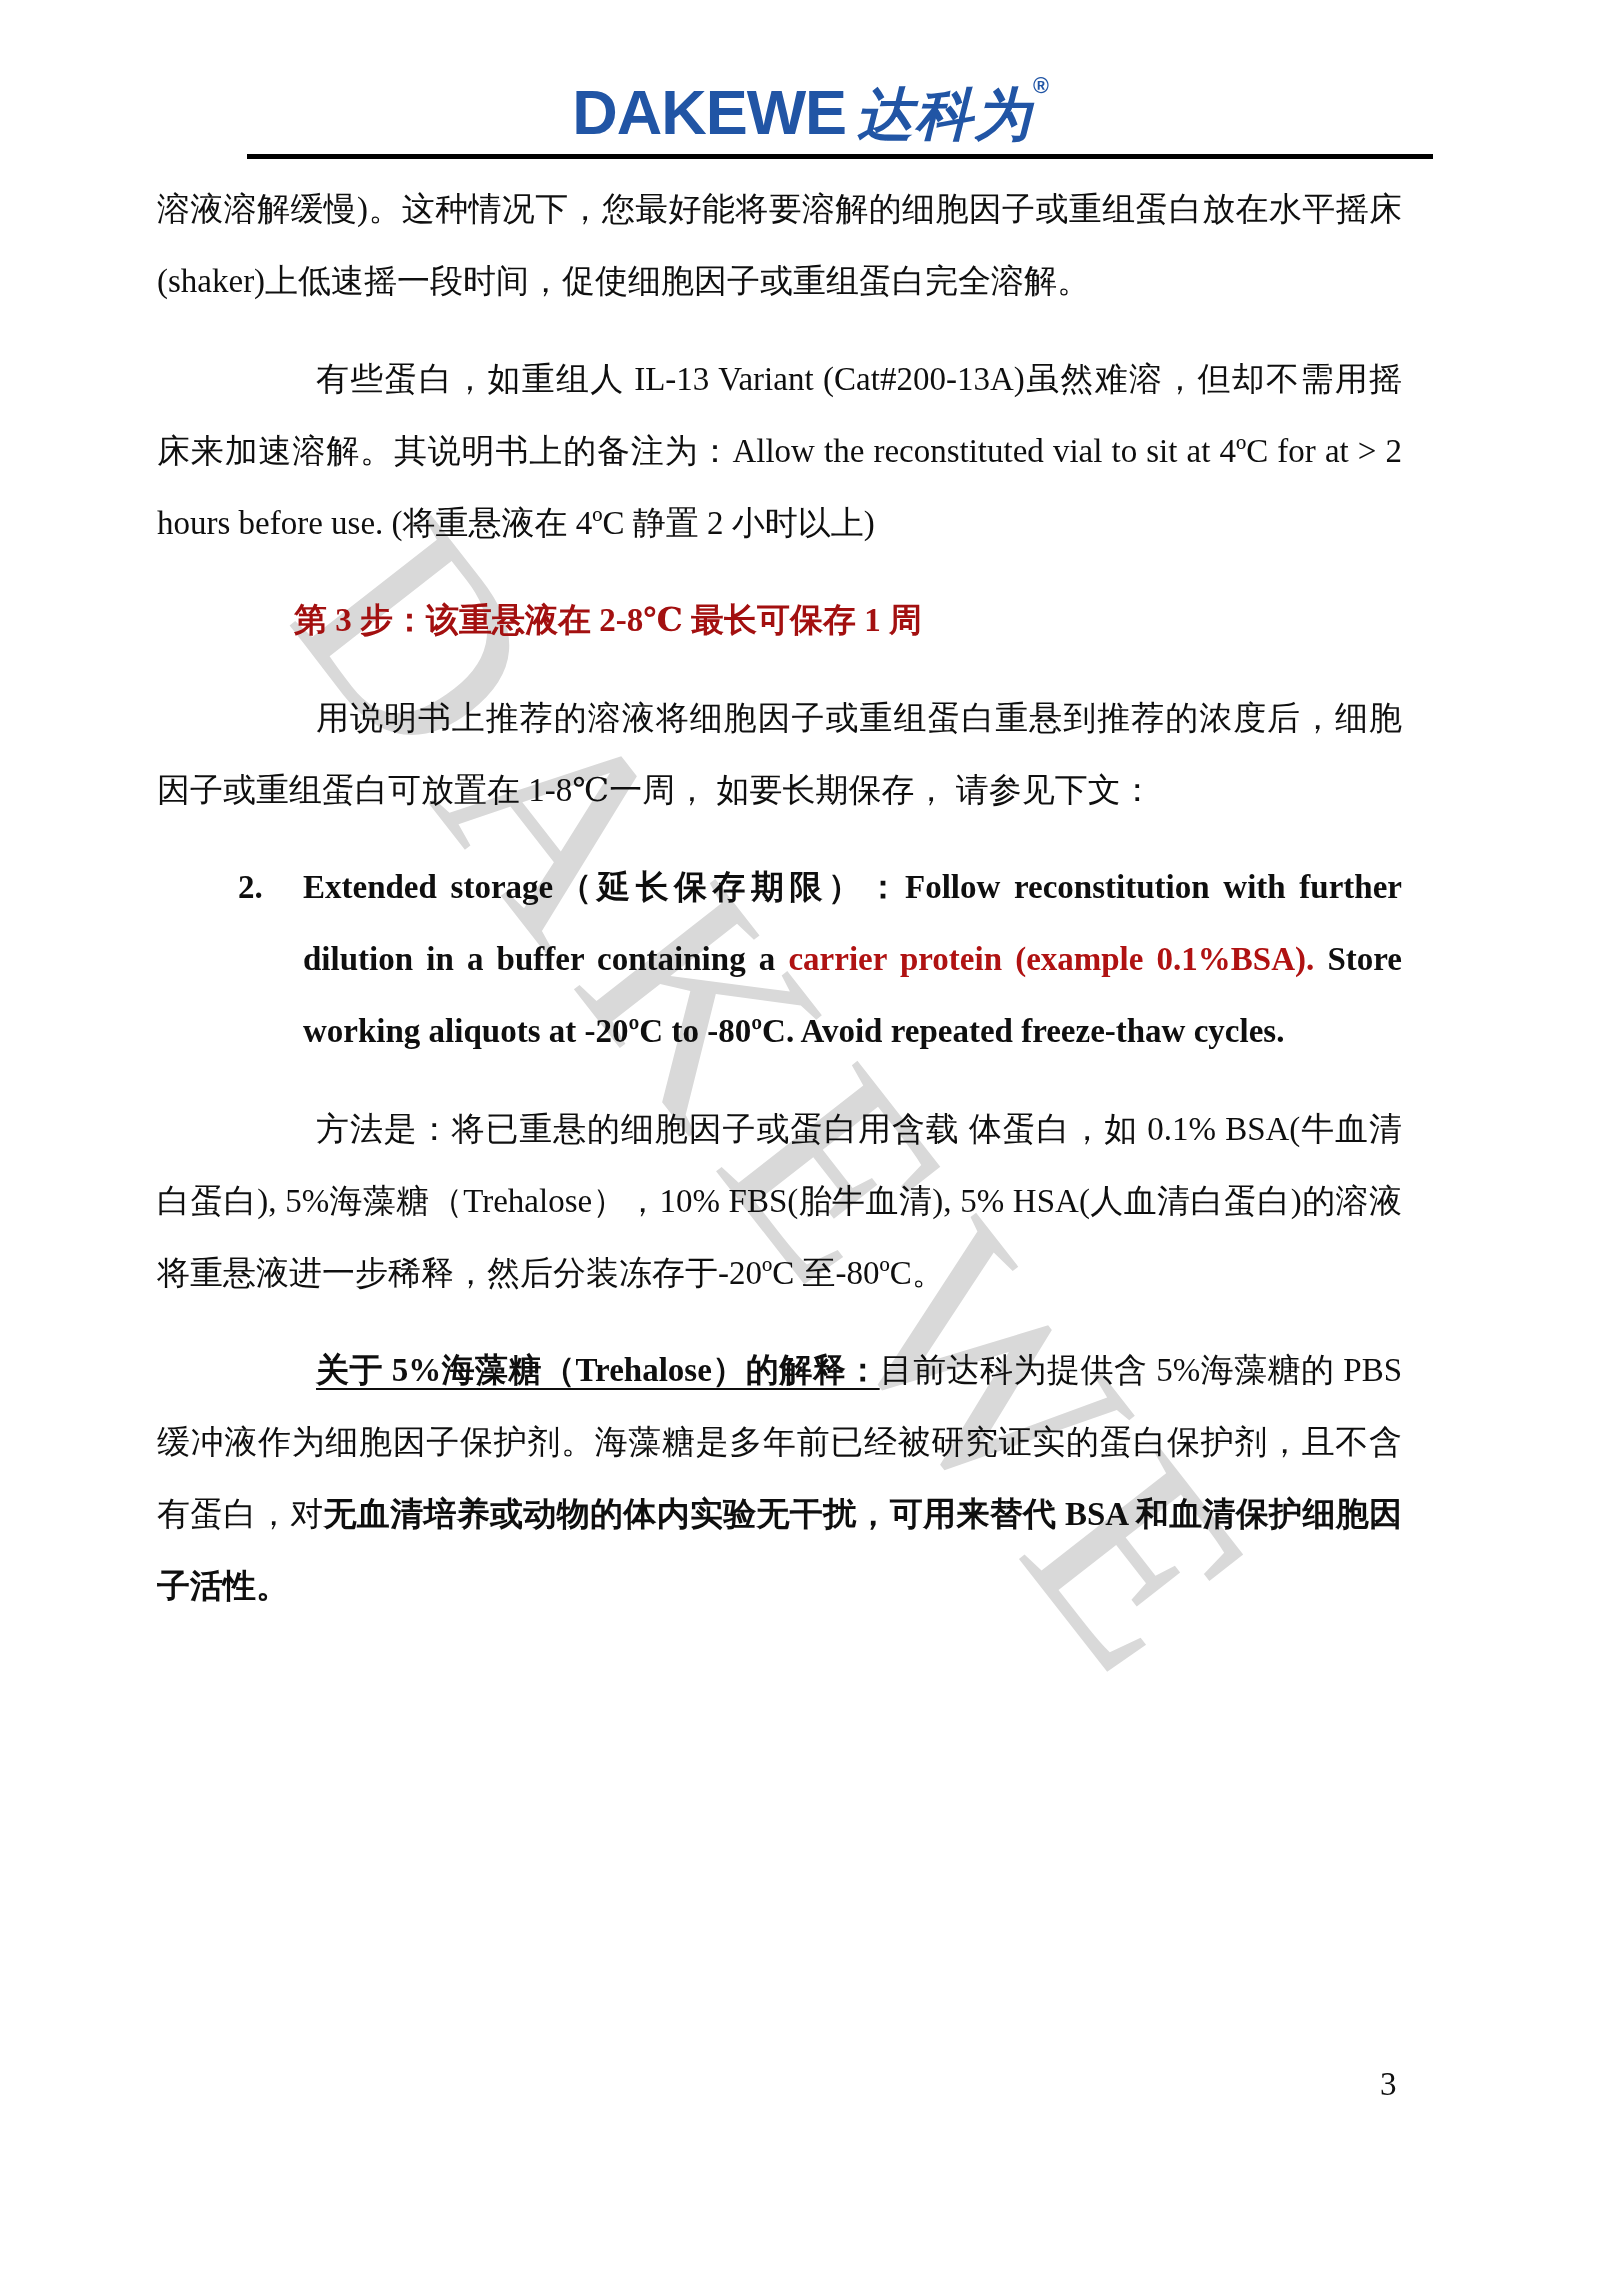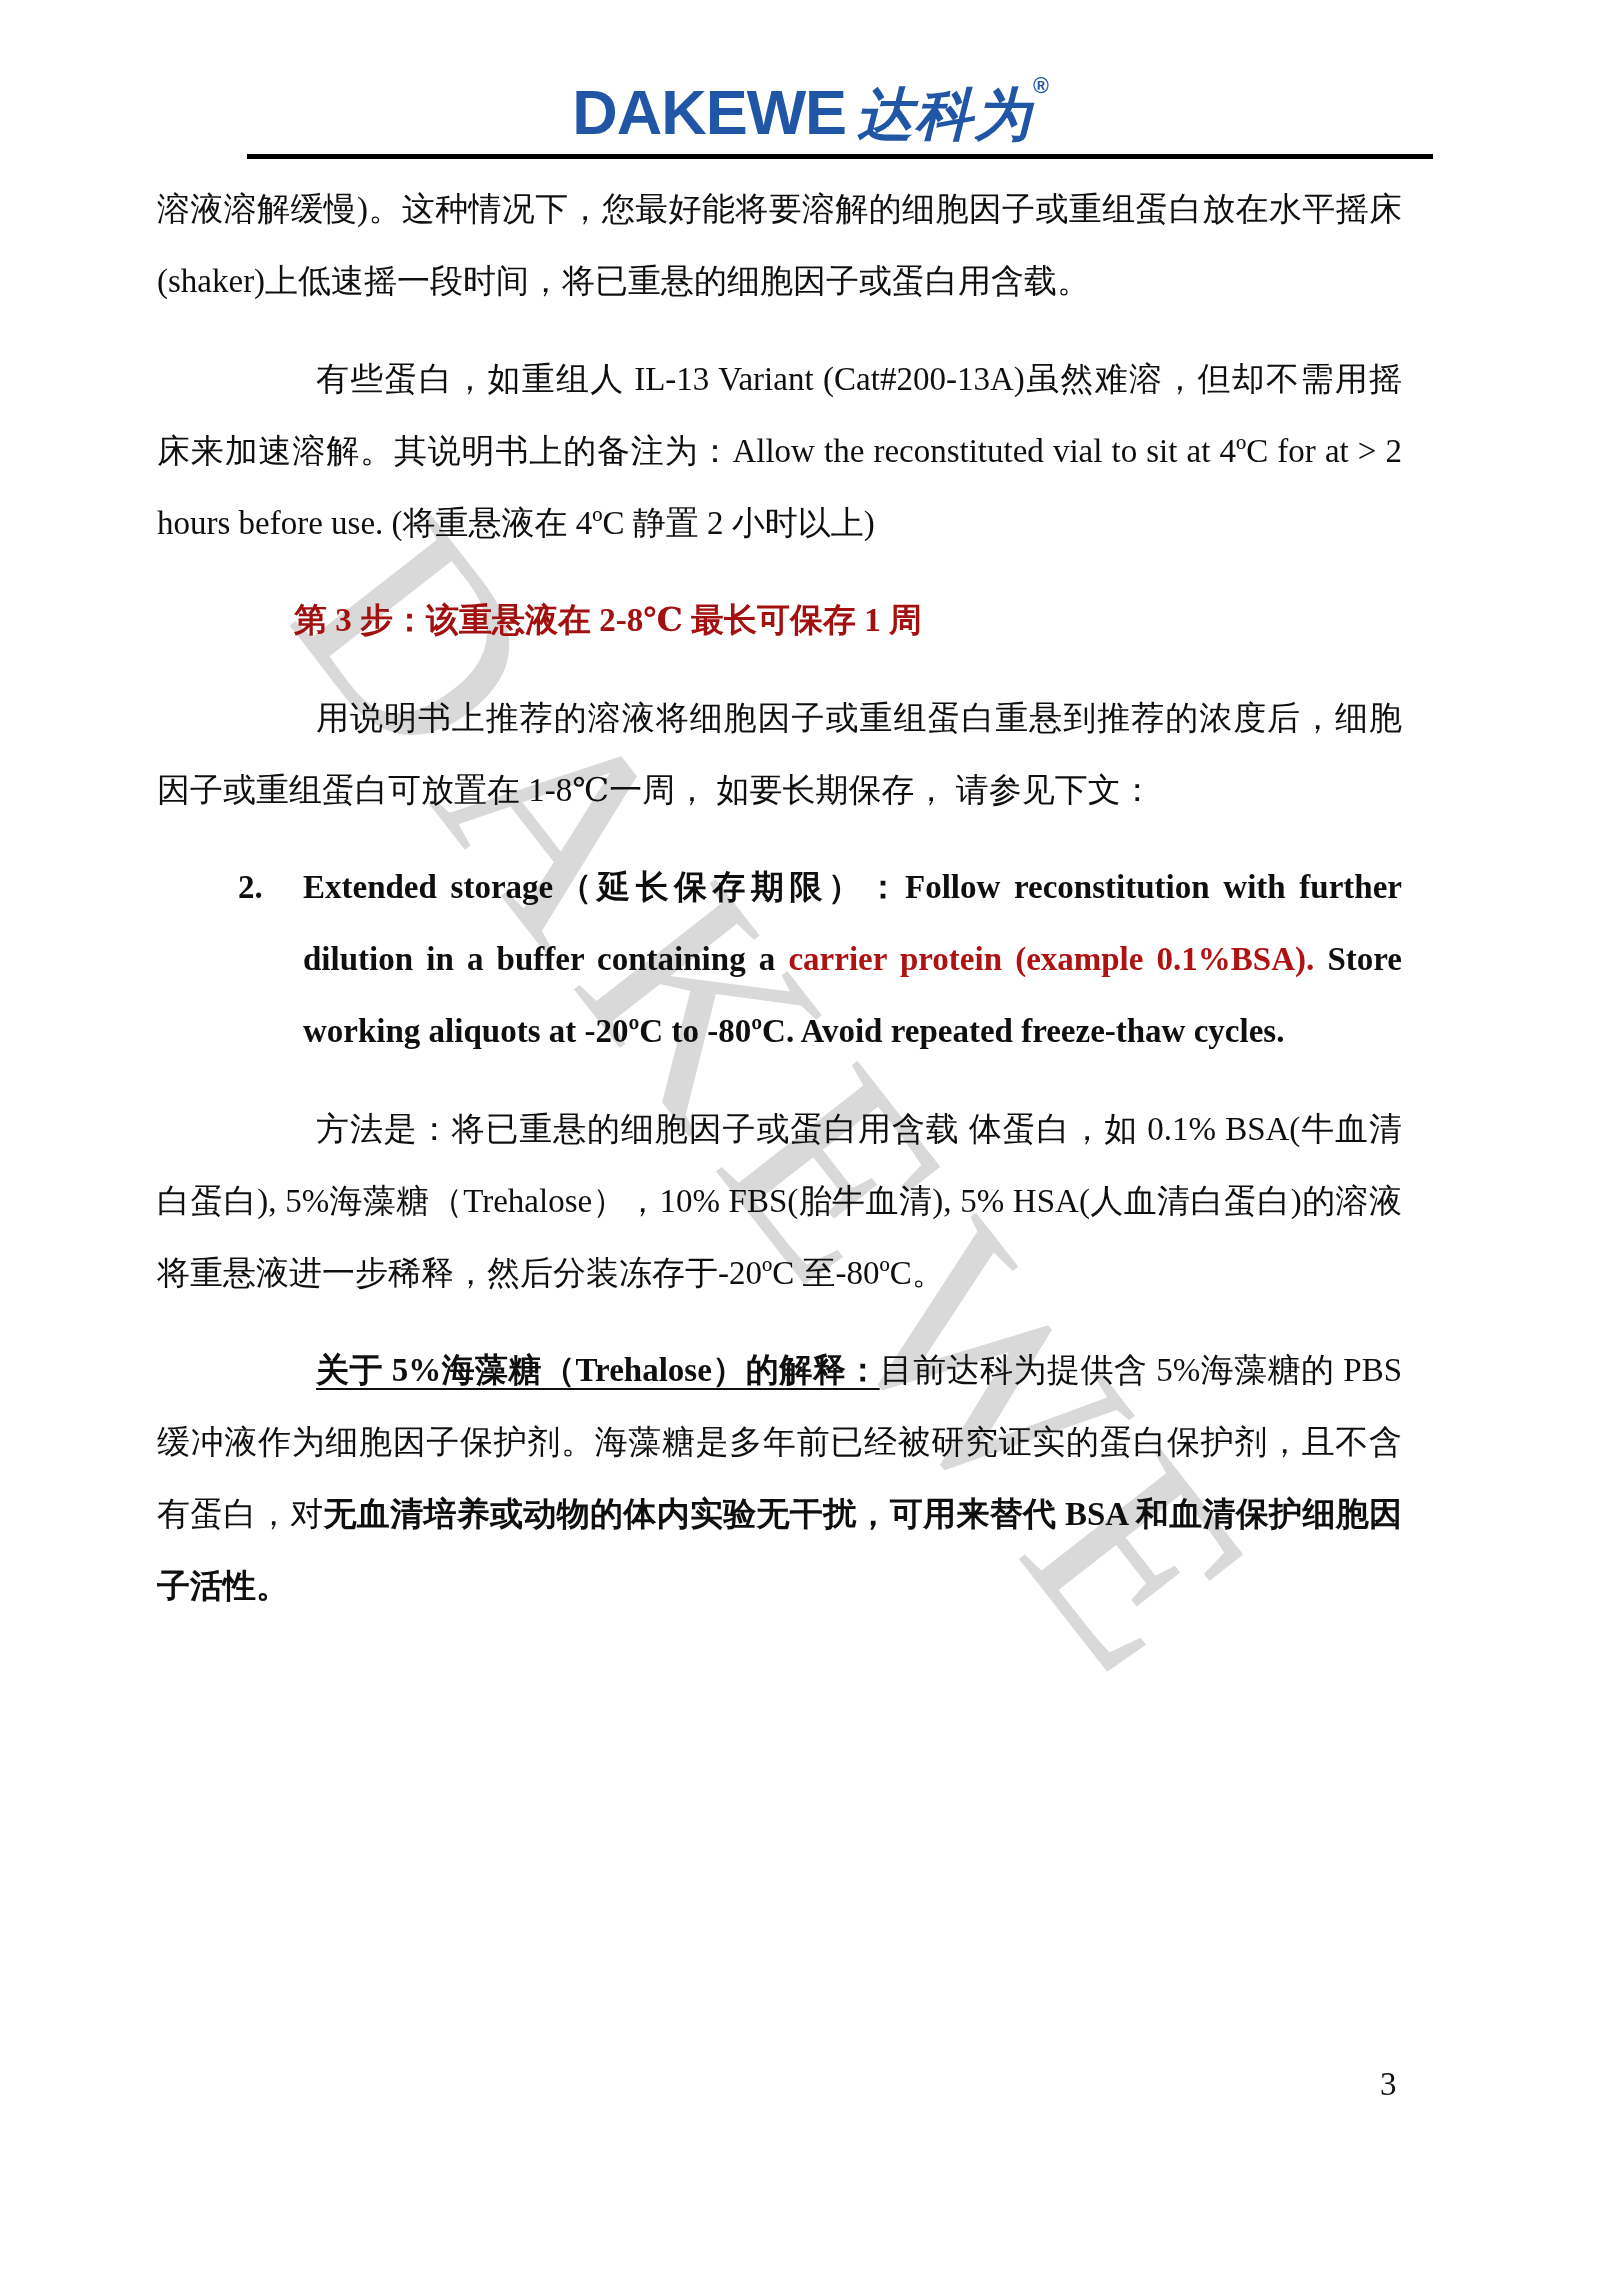--- a/index.html
+++ b/index.html
@@ -99,21 +99,21 @@
 
   <div class="header">
     <div class="logo">
       <span class="logo-en">DAKEWE</span><span class="logo-cn">达科为</span><span class="logo-reg">®</span>
     </div>
     <div class="rule"></div>
   </div>
 
   <div class="content">
 
-    <p class="body-p no-indent">溶液溶解缓慢)。这种情况下，您最好能将要溶解的细胞因子或重组蛋白放在水平摇床(shaker)上低速摇一段时间，将已重悬的细胞因子或蛋白用含载。</p>
+    <p class="body-p no-indent">溶液溶解缓慢)。这种情况下，您最好能将要溶解的细胞因子或重组蛋白放在水平摇床(shaker)上低速摇一段时间，促使细胞因子或重组蛋白完全溶解。</p>
 
     <p class="body-p">有些蛋白，如重组人 IL-13 Variant (Cat#200-13A)虽然难溶，但却不需用摇床来加速溶解。其说明书上的备注为：Allow the reconstituted vial to sit at 4ºC for at &gt; 2 hours before use. (将重悬液在 4ºC 静置 2 小时以上)</p>
 
     <h3 class="red-h h-step3">第 3 步：该重悬液在 2-8℃ 最长可保存 1 周</h3>
 
     <p class="body-p">用说明书上推荐的溶液将细胞因子或重组蛋白重悬到推荐的浓度后，细胞因子或重组蛋白可放置在 1-8℃一周， 如要长期保存， 请参见下文：</p>
 
     <div class="list-item">
       <span class="list-num">2.</span><span class="bold">Extended storage（延长保存期限）：Follow reconstitution with further dilution in a buffer containing a </span><span class="bold inline-red">carrier protein (example 0.1%BSA).</span><span class="bold"> Store working aliquots at -20ºC to -80ºC. Avoid repeated freeze-thaw cycles.</span>
     </div>

